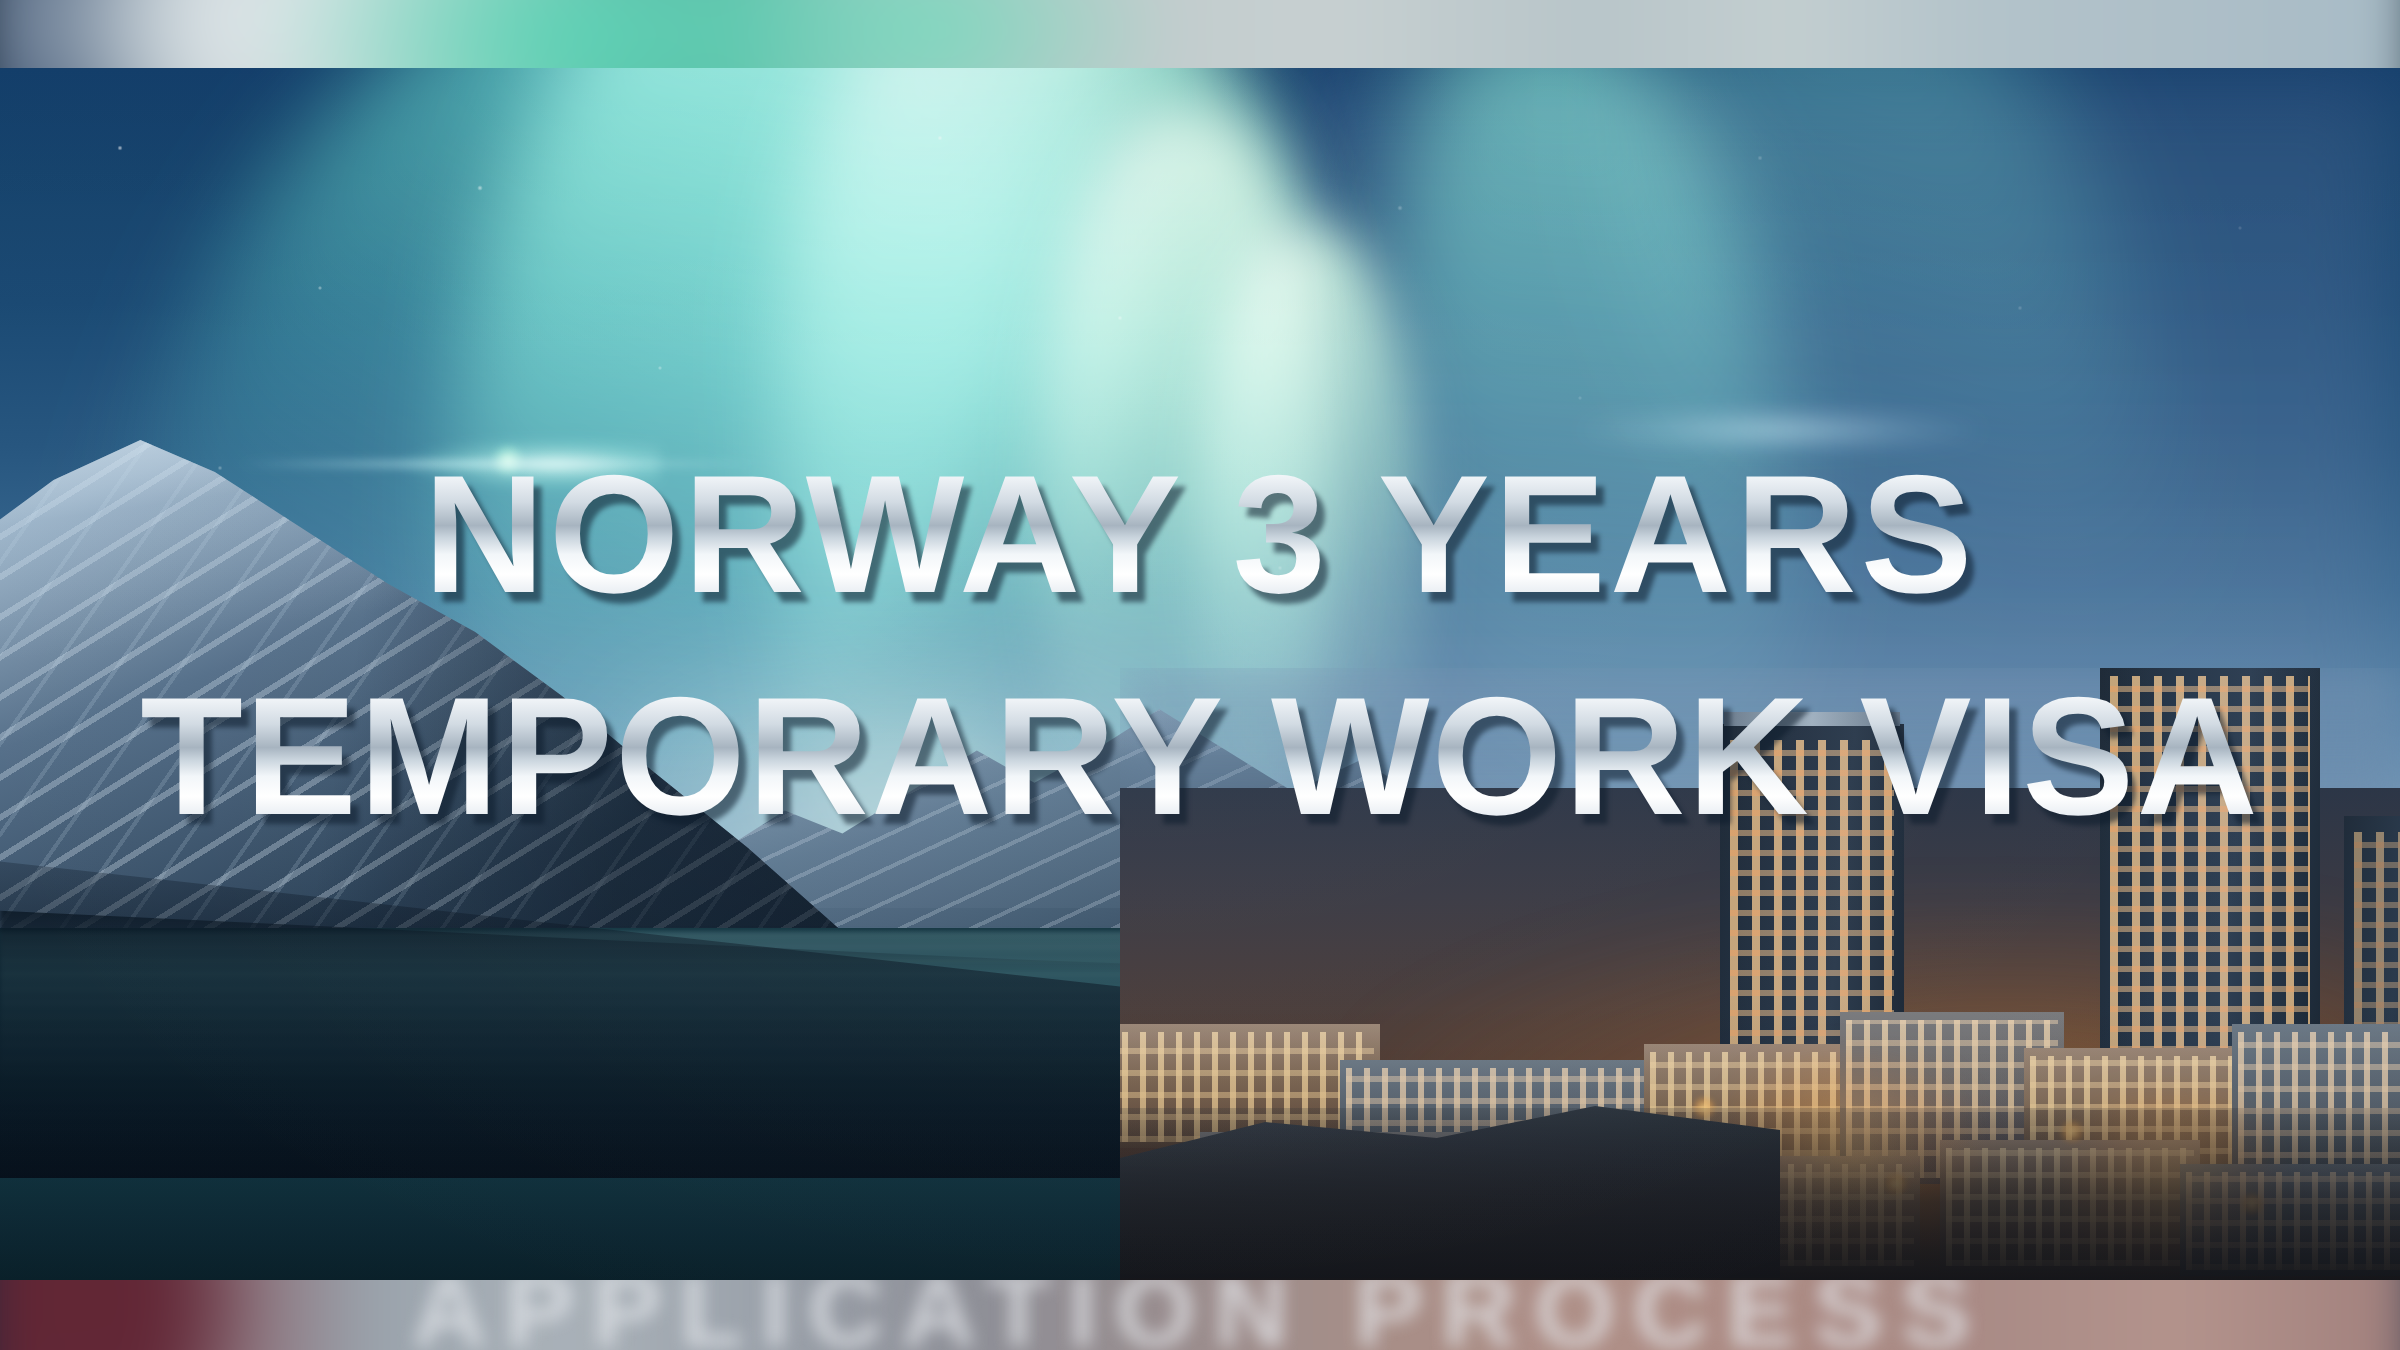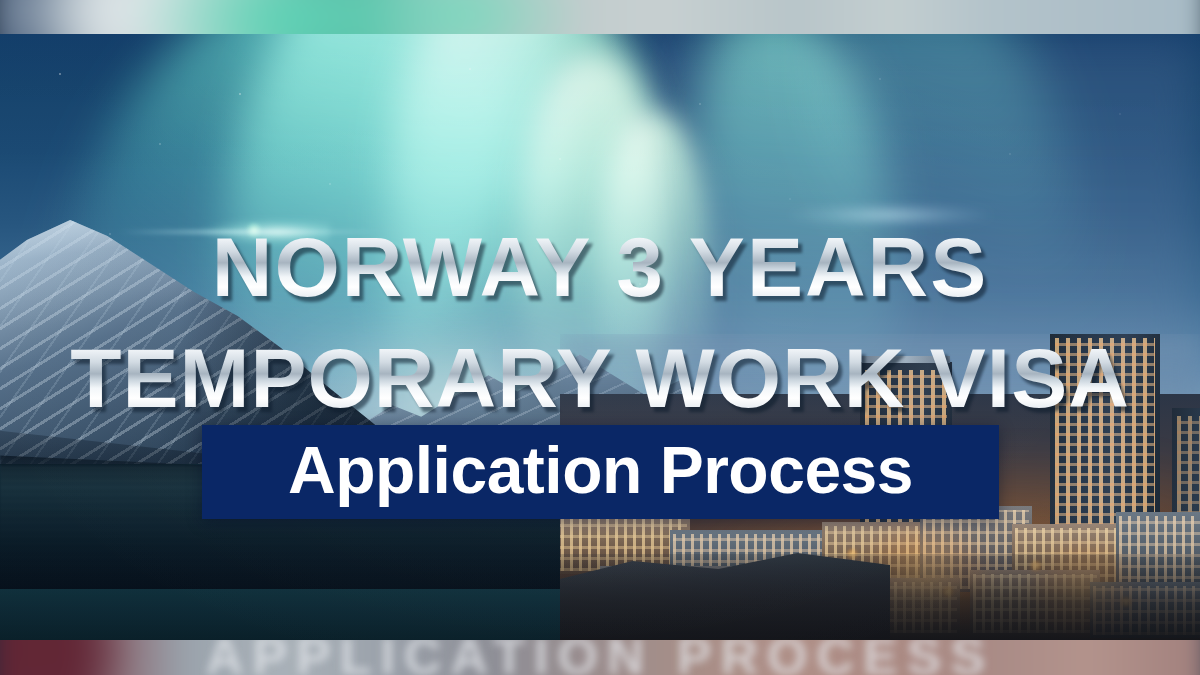--- a/index.html
+++ b/index.html
@@ -562,22 +562,19 @@
     <div id="headline">
       <div class="hl-line hl-1 hl-shadow">NORWAY 3 YEARS</div>
       <div class="hl-line hl-1 hl-face">NORWAY 3 YEARS</div>
 
       <div class="hl-line hl-2 hl-shadow">TEMPORARY WORK VISA</div>
       <div class="hl-line hl-2 hl-face">TEMPORARY WORK VISA</div>
     </div>
 
   </div>
 
-  <div id="banner">
-    <span id="banner-text">Application Process</span>
-  </div>
 
   <div class="backdrop" id="backdrop-bottom">
     <div class="backdrop-bottom-fill"></div>
     <div class="backdrop-ghost-text">APPLICATION PROCESS</div>
   </div>
 
 </div>
 
 </body></html>

